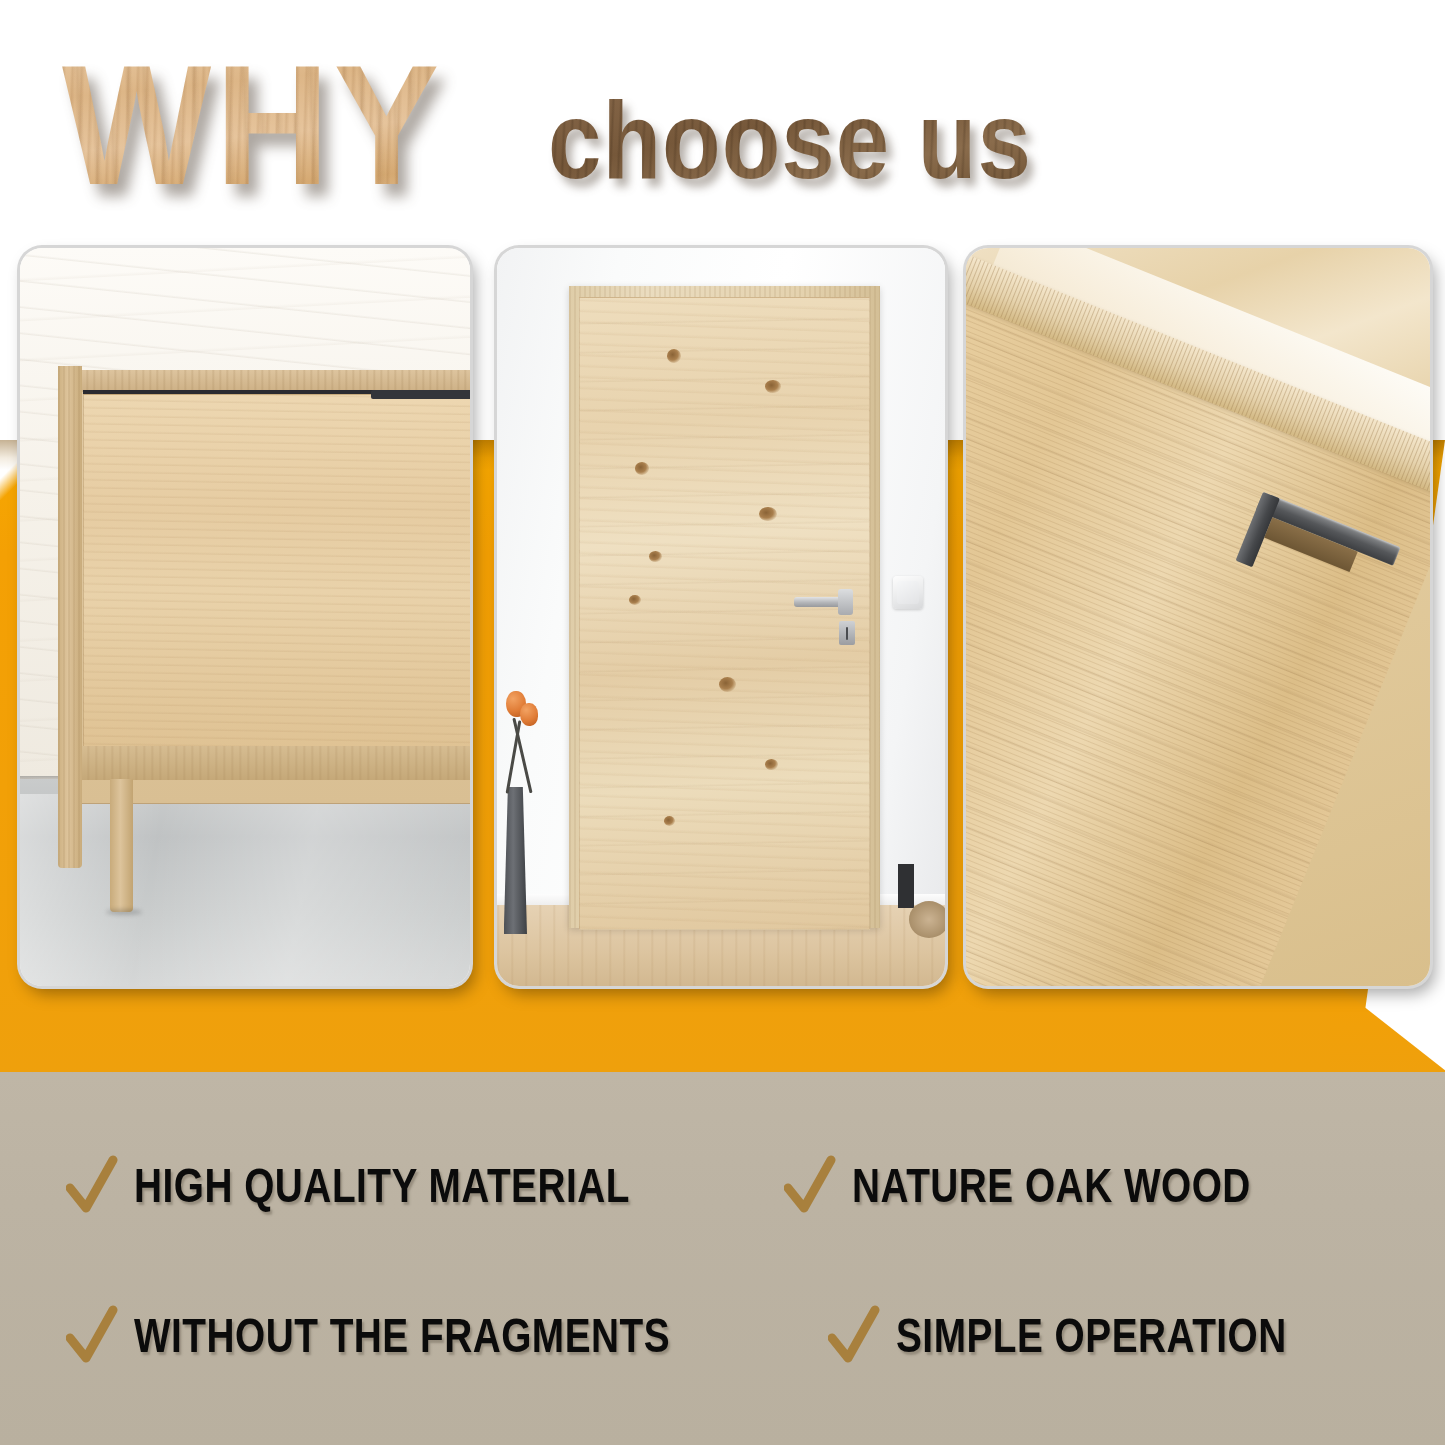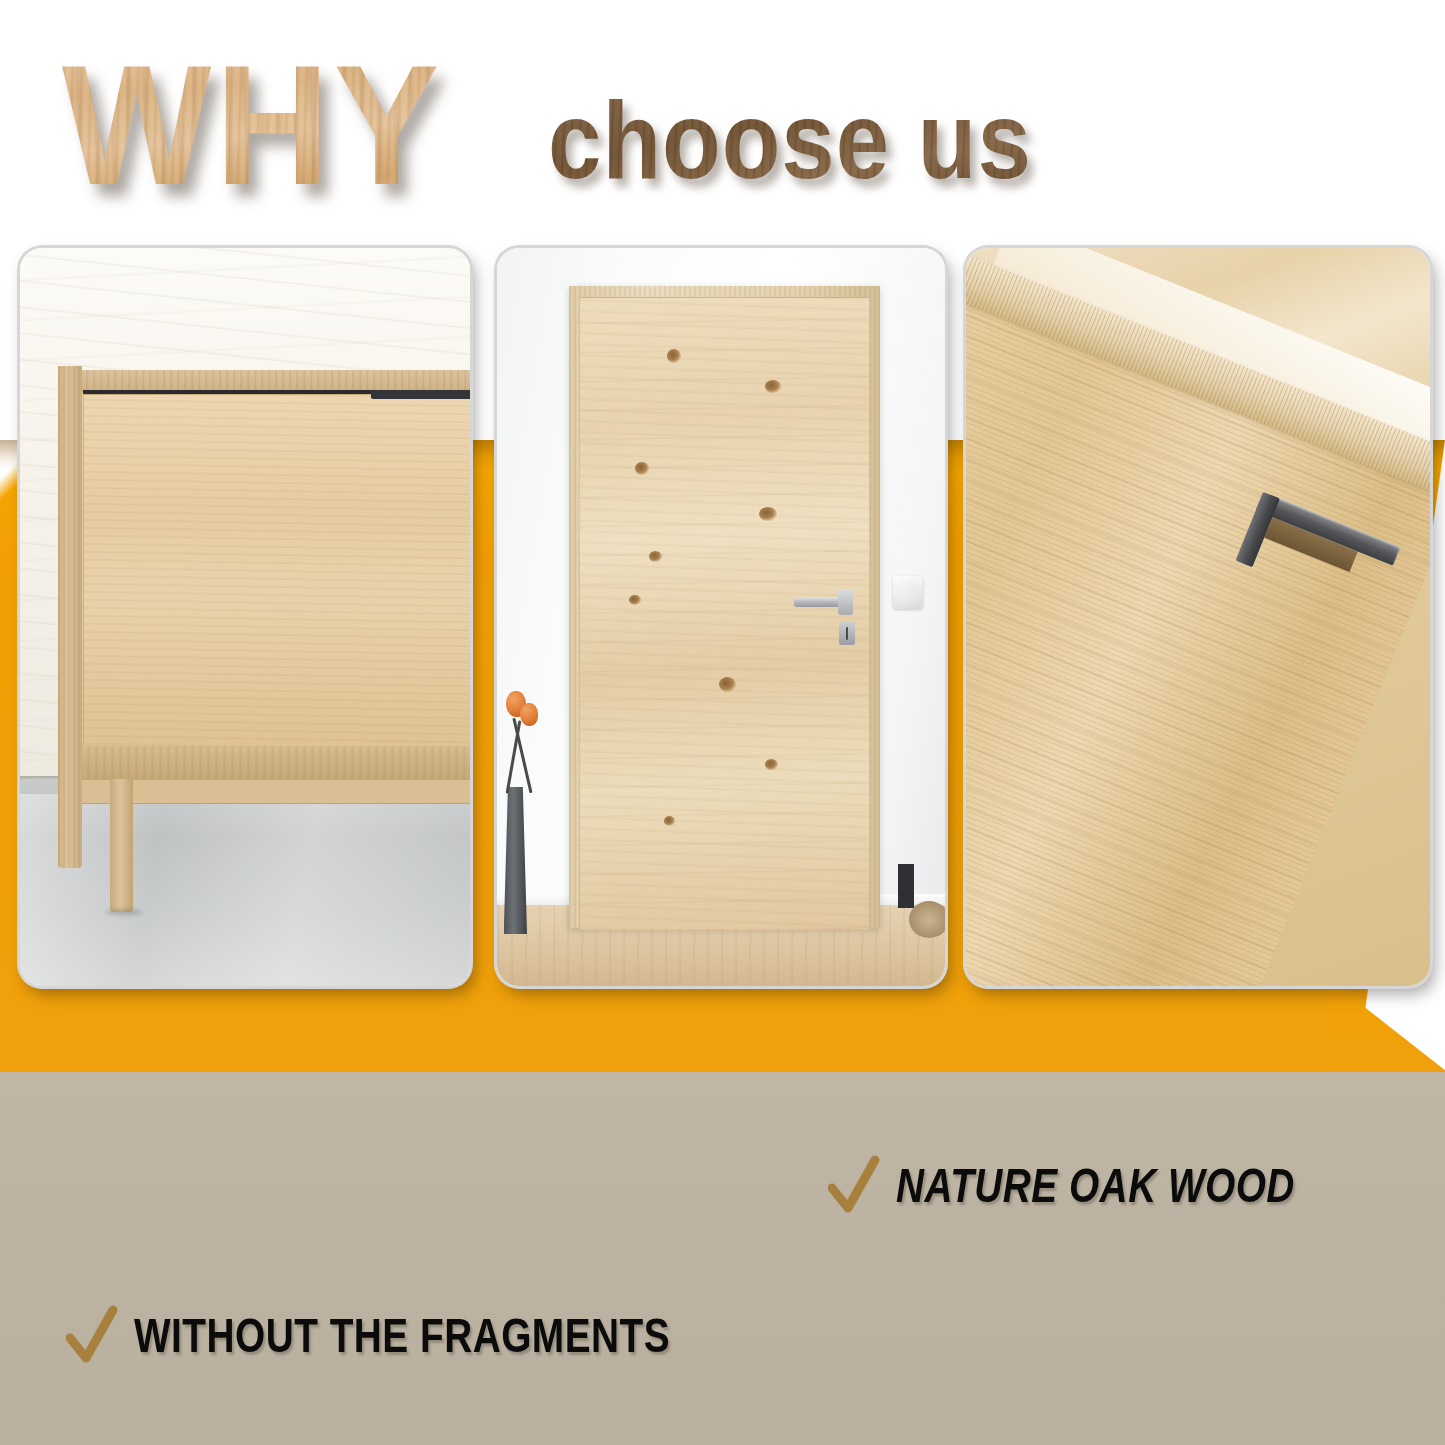--- a/index.html
+++ b/index.html
@@ -385,21 +385,21 @@
     font-weight: bold;
     font-size: 40px;
     line-height: 44px;
     letter-spacing: 0.5px;
     color: #0b0b0b;
     transform: scaleY(1.22) scaleX(0.97);
     transform-origin: left center;
     text-shadow: 2px 2px 2px rgba(80,72,58,0.35);
   }
   #feat-0 { left: 66px;  top: 1155px; }
-  #feat-1 { left: 828px; top: 1155px; font-style: italic; }
+  #feat-1 { left: 784px; top: 1155px; }
   #feat-2 { left: 66px;  top: 1305px; }
   #feat-3 { left: 828px; top: 1305px; }
 </style>
 </head>
 <body>
 
 <div id="stage">
 
   <div id="header">
     <div id="title-why">WHY</div>
@@ -473,29 +473,41 @@
       <div class="p3-handle">
         <div class="p3-handle-gap"></div>
         <div class="p3-handle-bar"></div>
         <div class="p3-handle-leg"></div>
       </div>
     </div>
   </div>
 
   <div id="features"></div>
 
+  <div class="feat" id="feat-0">
+    <svg class="check" viewBox="0 0 52 60">
+      <path d="M4 33 L20 53 L47 5" fill="none" stroke="#a8803d" stroke-width="9" stroke-linecap="round" stroke-linejoin="round"></path>
+    </svg>
+    <span class="feat-label">HIGH QUALITY MATERIAL</span>
+  </div>
 
   <div class="feat" id="feat-1">
     <svg class="check" viewBox="0 0 52 60">
       <path d="M4 33 L20 53 L47 5" fill="none" stroke="#a8803d" stroke-width="9" stroke-linecap="round" stroke-linejoin="round"></path>
     </svg>
     <span class="feat-label">NATURE OAK WOOD</span>
   </div>
 
   <div class="feat" id="feat-2">
     <svg class="check" viewBox="0 0 52 60">
       <path d="M4 33 L20 53 L47 5" fill="none" stroke="#a8803d" stroke-width="9" stroke-linecap="round" stroke-linejoin="round"></path>
     </svg>
     <span class="feat-label">WITHOUT THE FRAGMENTS</span>
   </div>
 
+  <div class="feat" id="feat-3">
+    <svg class="check" viewBox="0 0 52 60">
+      <path d="M4 33 L20 53 L47 5" fill="none" stroke="#a8803d" stroke-width="9" stroke-linecap="round" stroke-linejoin="round"></path>
+    </svg>
+    <span class="feat-label">SIMPLE OPERATION</span>
+  </div>
 
 </div>
 
 </body></html>

